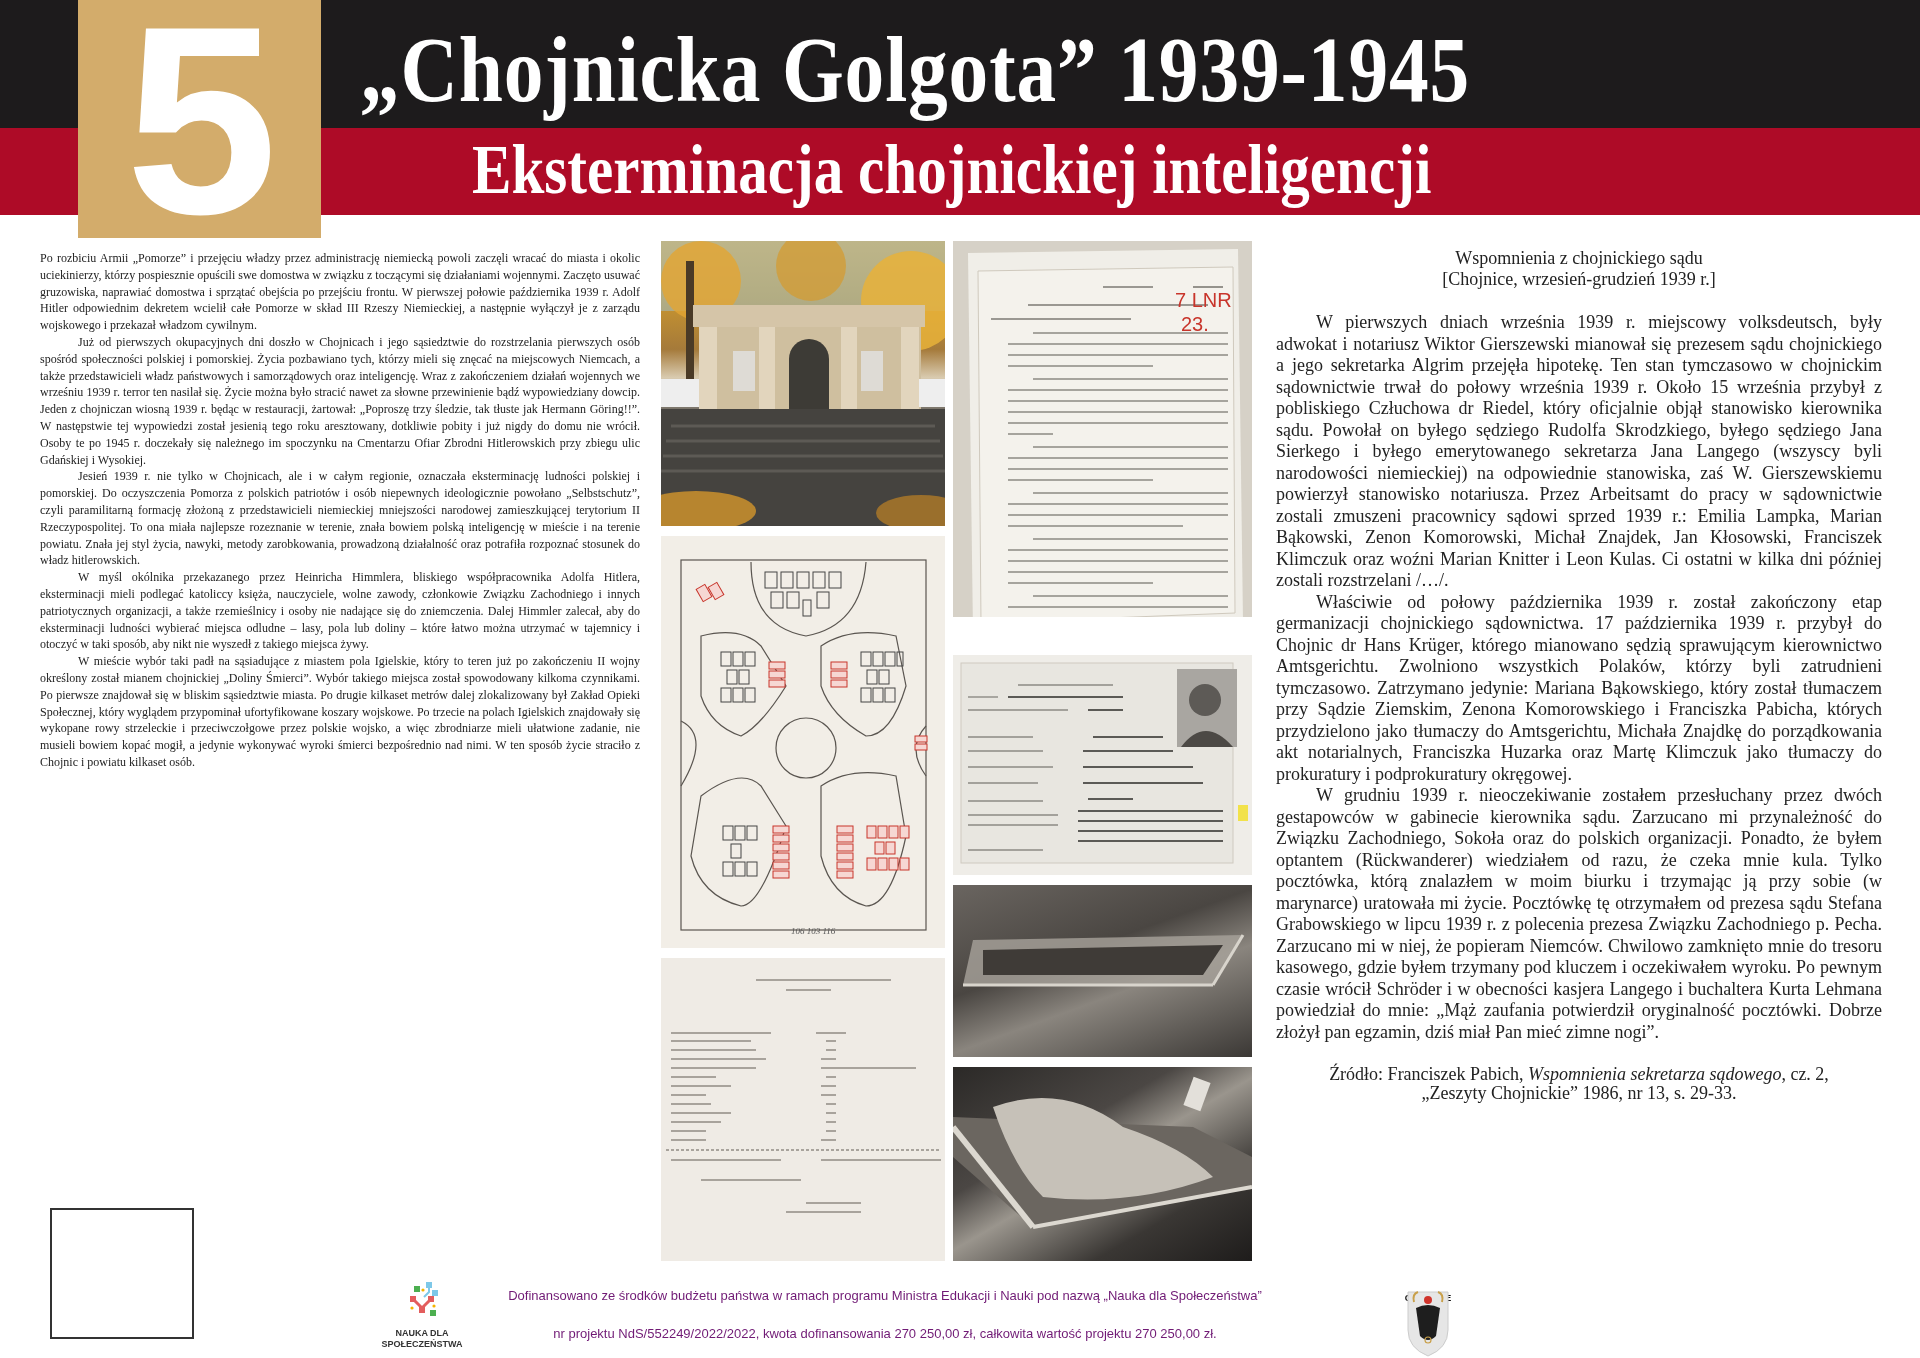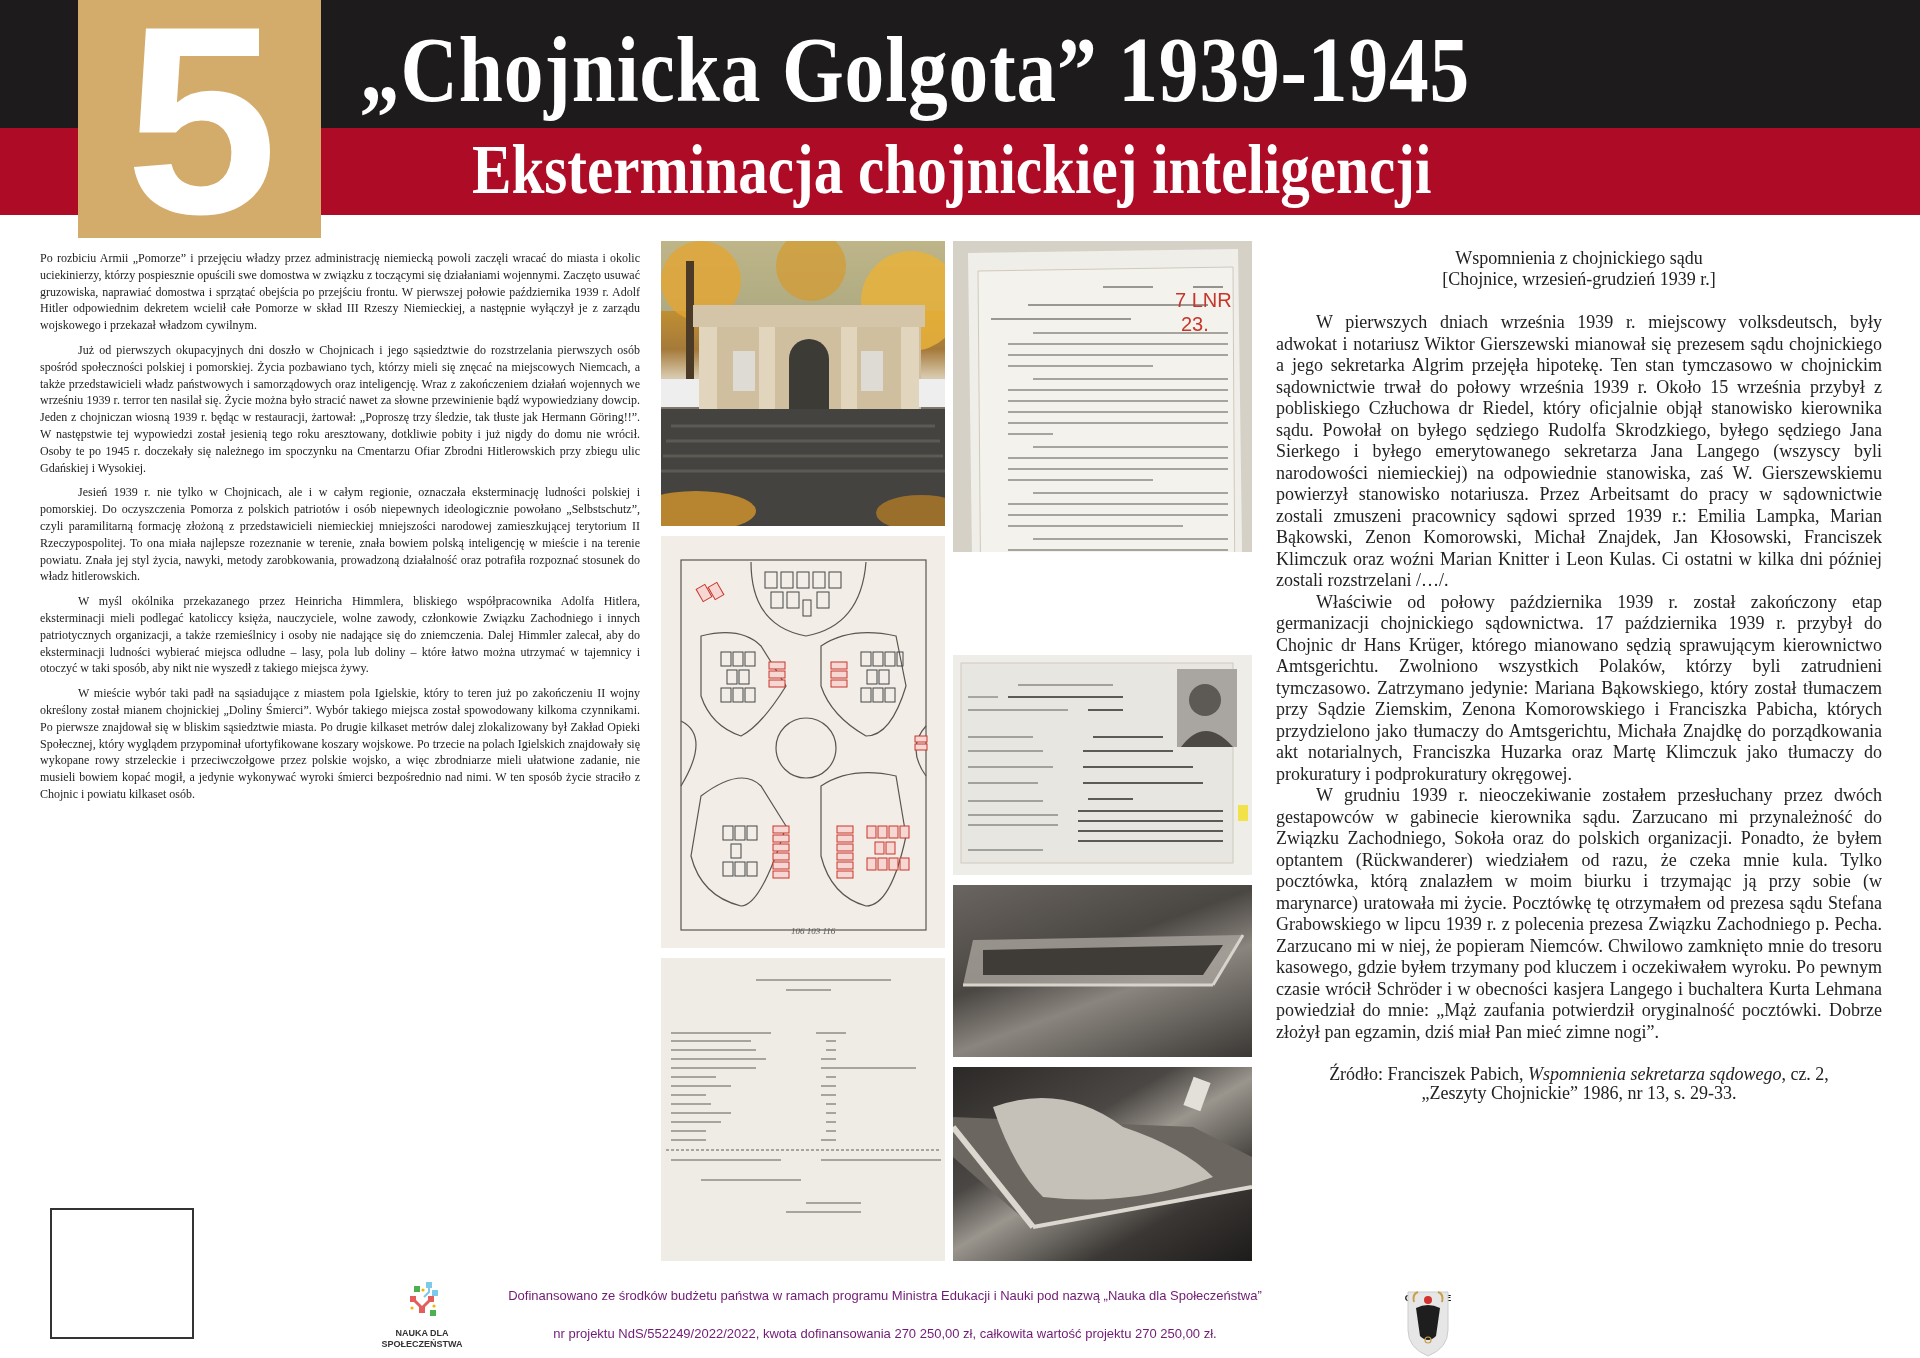--- a/index.html
+++ b/index.html
@@ -7,33 +7,33 @@
 
   .band-black { position:absolute; left:0; top:0; width:1920px; height:128px; background:#1d1b1c; }
   .band-red { position:absolute; left:0; top:128px; width:1920px; height:87px; background:#ae0b27; }
   .num-box { position:absolute; left:78px; top:0; width:243px; height:238px; background:#d3ac6b; }
   .num { position:absolute; left:78px; top:2px; width:243px; height:236px; text-align:center; font-family:"Liberation Sans", sans-serif; font-weight:bold; color:#fff; font-size:268px; line-height:236px; letter-spacing:-4px; transform:scaleX(1.02); }
   .title { position:absolute; left:360px; top:14px; width:1420px; color:#fff; font-weight:bold; font-size:94px; line-height:110px; white-space:nowrap; transform-origin:left top; transform:scaleX(0.845); letter-spacing:1px; }
   .subtitle { position:absolute; left:472px; top:128px; width:1300px; color:#fff; font-weight:bold; font-size:70px; line-height:84px; white-space:nowrap; transform-origin:left top; transform:scaleX(0.845); }
 
   .col-left { position:absolute; left:40px; top:250px; width:600px; font-size:12px; line-height:16.8px; text-align:justify; }
   .col-left p { margin:0; text-indent:0; }
-  .col-left p + p { text-indent:38px;margin-top:8px; }
+  .col-left p + p { text-indent:38px; }
 
   .col-right { position:absolute; left:1276px; top:248px; width:606px; font-size:18px; line-height:21.5px; text-align:justify; }
   .col-right .head { text-align:center; line-height:21px; margin:0 0 22px 0; }
   .col-right p { margin:0; text-indent:40px; }
   .col-right .source { text-align:center; text-indent:0; margin-top:22px; line-height:19px; }
   .col-right .source i { font-style:italic;margin-top:33px; }
 
   .photo { position:absolute; overflow:hidden; }
   .ph1 { left:661px; top:241px; width:284px; height:285px; background:linear-gradient(180deg,#e0a73a 0%,#c9962f 20%,#a57a3a 38%,#d9cbb0 48%,#5e5a55 62%,#3f3d3a 80%,#5c4d2e 100%); }
   .ph2 { left:661px; top:536px; width:284px; height:412px; background:#737373; }
   .ph3 { left:661px; top:958px; width:284px; height:303px; background:#efebe5; }
-  .ph4 { left:953px; top:241px; width:299px; height:311px; background:#e5e5e5; }
+  .ph4 { left:953px; top:241px; width:299px; height:376px; background:#e5e5e5; }
   .ph5 { left:953px; top:655px; width:299px; height:220px; background:#eae7e1; }
   .ph6 { left:953px; top:885px; width:299px; height:172px; background:linear-gradient(160deg,#6a6560,#4a4642 40%,#8a857e 60%,#3b3835); }
   .ph7 { left:953px; top:1067px; width:299px; height:194px; background:linear-gradient(150deg,#2b2927,#4b4744 35%,#9a958d 50%,#3a3734 75%,#1e1c1b); }
 
   .box-empty { position:absolute; left:50px; top:1208px; width:140px; height:127px; border:2px solid #333; }
 
   .footer-text { position:absolute; left:400px; top:1288px; width:970px; text-align:center; font-family:"Liberation Sans", sans-serif; font-size:13px; color:#701a75; line-height:16px; }
   .footer-text .line2 { margin-top:22px; }
 
   .nds-logo { position:absolute; left:372px; top:1280px; width:100px; height:76px; }

